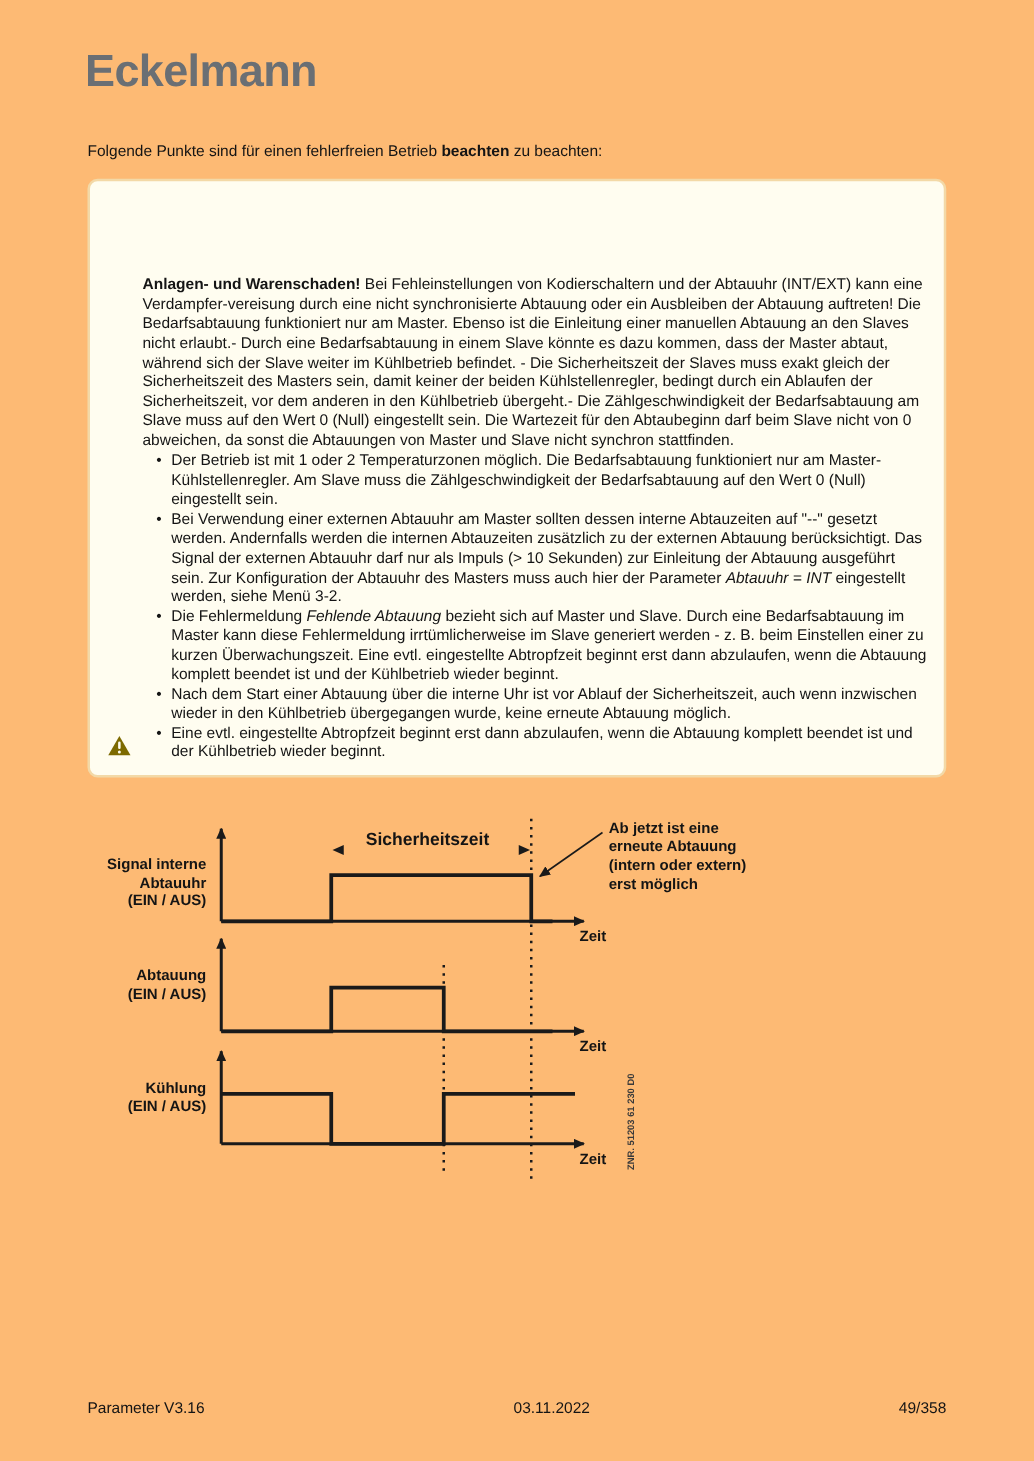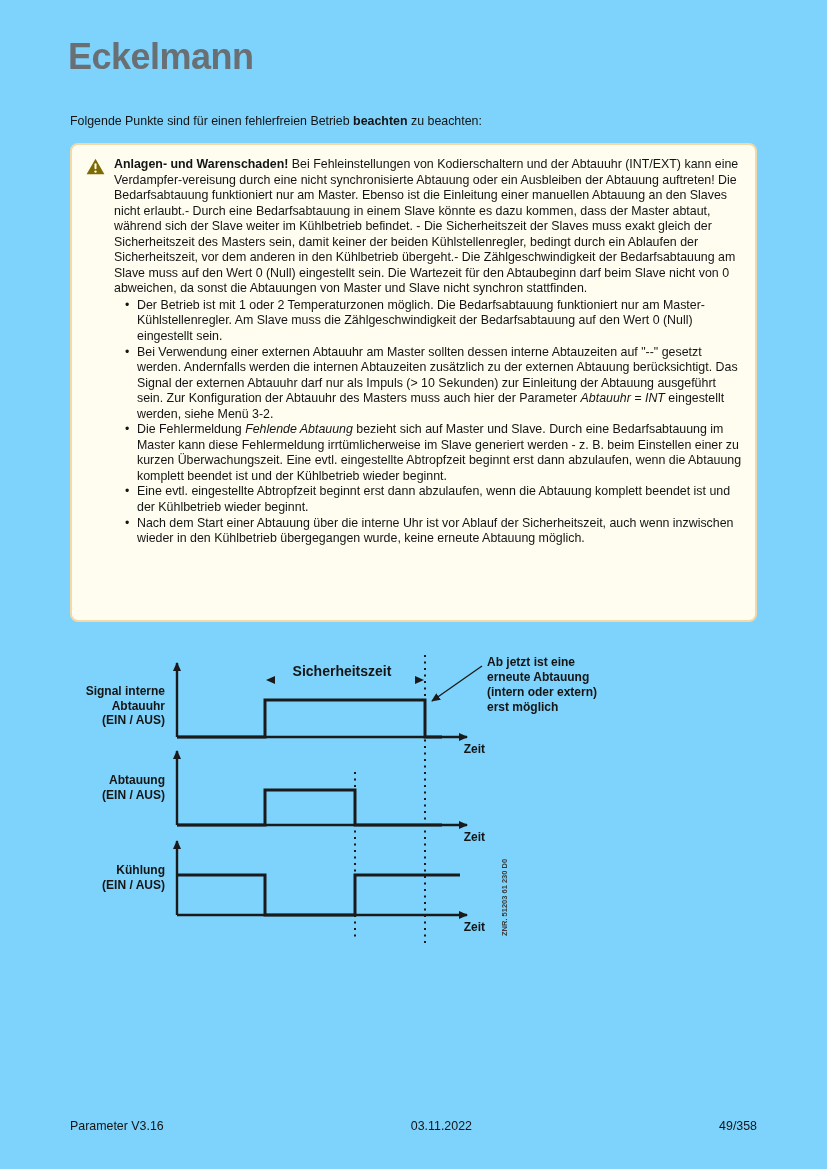--- a/index.html
+++ b/index.html
@@ -1,35 +1,35 @@
 <!DOCTYPE html>
 <html><head>
 <meta charset="utf-8">
 <style>
   html,body { margin:0; padding:0; background:#e8e8e8; }
   .page {
     position:relative; width:827px; height:1169px; margin:0 auto;
-    background:#7dd3fc; overflow:hidden;
+    background:#fdba74; overflow:hidden;
     font-family:"Liberation Sans", sans-serif; color:#141414;
     -webkit-font-smoothing:antialiased;
   }
   .logo {
     position:absolute; left:68px; top:36px;
     font-size:36px; font-weight:bold; color:#6a6f74; letter-spacing:-0.5px;
   }
   .intro {
     position:absolute; left:70px; top:114px; width:680px;
     font-size:12.4px; line-height:15.5px; margin:0;
   }
   .warning-box {
     position:absolute; left:70px; top:143px; width:687px; height:479px;
     box-sizing:border-box;
     background:#fffdf0; border:2px solid #f3d9a7; border-radius:8px;
     padding:12px 10px 10px 14px;
-    display:flex; align-items:flex-start; gap:9px;
+    display:flex; align-items:flex-end; gap:9px;
   }
   .warn-icon { flex:0 0 19px; margin-top:1px; }
   .warn-content { flex:1 1 auto; font-size:12.4px; line-height:15.55px; }
   .warn-content p { margin:0; }
   .warn-content ul { margin:1px 0 0 0; padding:0 0 0 11px; list-style:none; }
   .warn-content li { position:relative; padding-left:12px; }
   .warn-content li::before { content:"\2022"; position:absolute; left:0; top:0; }
   .diagram-wrap { position:absolute; left:70px; top:645px; width:690px; height:310px;font-weight:bold; }
   .diagram-wrap svg { display:block; }
   .page-footer {
@@ -63,22 +63,22 @@
         <rect x="8.5" y="5.2" width="2" height="6" rx="1" fill="#fffdf0"></rect>
         <circle cx="9.5" cy="13.6" r="1.2" fill="#fffdf0"></circle>
       </svg>
     </span>
     <div class="warn-content">
       <p><span style="font-weight: bold;">Anlagen- und Warenschaden!</span><span> Bei Fehleinstellungen von Kodierschaltern und der Abtauuhr (INT/EXT) kann eine Verdampfer-vereisung durch eine nicht synchronisierte Abtauung oder ein Ausbleiben der Abtauung auftreten! Die Bedarfsabtauung funktioniert nur am Master. Ebenso ist die Einleitung einer manuellen Abtauung an den Slaves nicht erlaubt.- Durch eine Bedarfsabtauung in einem Slave könnte es dazu kommen, dass der Master abtaut, während sich der Slave weiter im Kühlbetrieb befindet. - Die Sicherheitszeit der Slaves muss exakt gleich der Sicherheitszeit des Masters sein, damit keiner der beiden Kühlstellenregler, bedingt durch ein Ablaufen der Sicherheitszeit, vor dem anderen in den Kühlbetrieb übergeht.- Die Zählgeschwindigkeit der Bedarfsabtauung am Slave muss auf den Wert 0 (Null) eingestellt sein. Die Wartezeit für den Abtaubeginn darf beim Slave nicht von 0 abweichen, da sonst die Abtauungen von Master und Slave nicht synchron stattfinden.</span></p>
       <ul>
         <li><span>Der Betrieb ist mit 1 oder 2 Temperaturzonen möglich. Die Bedarfsabtauung funktioniert nur am Master-Kühlstellenregler. Am Slave muss die Zählgeschwindigkeit der Bedarfsabtauung auf den Wert 0 (Null) eingestellt sein.</span></li>
         <li><span>Bei Verwendung einer externen Abtauuhr am Master sollten dessen interne Abtauzeiten auf "--" gesetzt werden. Andernfalls werden die internen Abtauzeiten zusätzlich zu der externen Abtauung berücksichtigt. Das Signal der externen Abtauuhr darf nur als Impuls (&gt; 10 Sekunden) zur Einleitung der Abtauung ausgeführt sein. Zur Konfiguration der Abtauuhr des Masters muss auch hier der Parameter </span><span style="font-style: italic;">Abtauuhr = INT</span><span> eingestellt werden, siehe Menü 3-2.</span></li>
         <li><span>Die Fehlermeldung </span><span style="font-style: italic;">Fehlende Abtauung</span><span> bezieht sich auf Master und Slave. Durch eine Bedarfsabtauung im Master kann diese Fehlermeldung irrtümlicherweise im Slave generiert werden - z. B. beim Einstellen einer zu kurzen Überwachungszeit. Eine evtl. eingestellte Abtropfzeit beginnt erst dann abzulaufen, wenn die Abtauung komplett beendet ist und der Kühlbetrieb wieder beginnt.</span></li>
+        <li><span>Nach dem Start einer Abtauung über die interne Uhr ist vor Ablauf der Sicherheitszeit, auch wenn inzwischen wieder in den Kühlbetrieb übergegangen wurde, keine erneute Abtauung möglich.</span></li>
         <li><span>Eine evtl. eingestellte Abtropfzeit beginnt erst dann abzulaufen, wenn die Abtauung komplett beendet ist und der Kühlbetrieb wieder beginnt.</span></li>
-        <li><span>Nach dem Start einer Abtauung über die interne Uhr ist vor Ablauf der Sicherheitszeit, auch wenn inzwischen wieder in den Kühlbetrieb übergegangen wurde, keine erneute Abtauung möglich.</span></li>
       </ul>
     </div>
   </section>
 
   <figure class="diagram-wrap" style="margin:0;">
     <svg width="690" height="310" viewBox="0 0 690 310">
       <defs>
         <marker id="ah" markerWidth="9" markerHeight="8" refX="8" refY="4" orient="auto" markerUnits="userSpaceOnUse">
           <path d="M0,0 L9,4 L0,8 Z" fill="#1a1a1a"></path>
         </marker>

